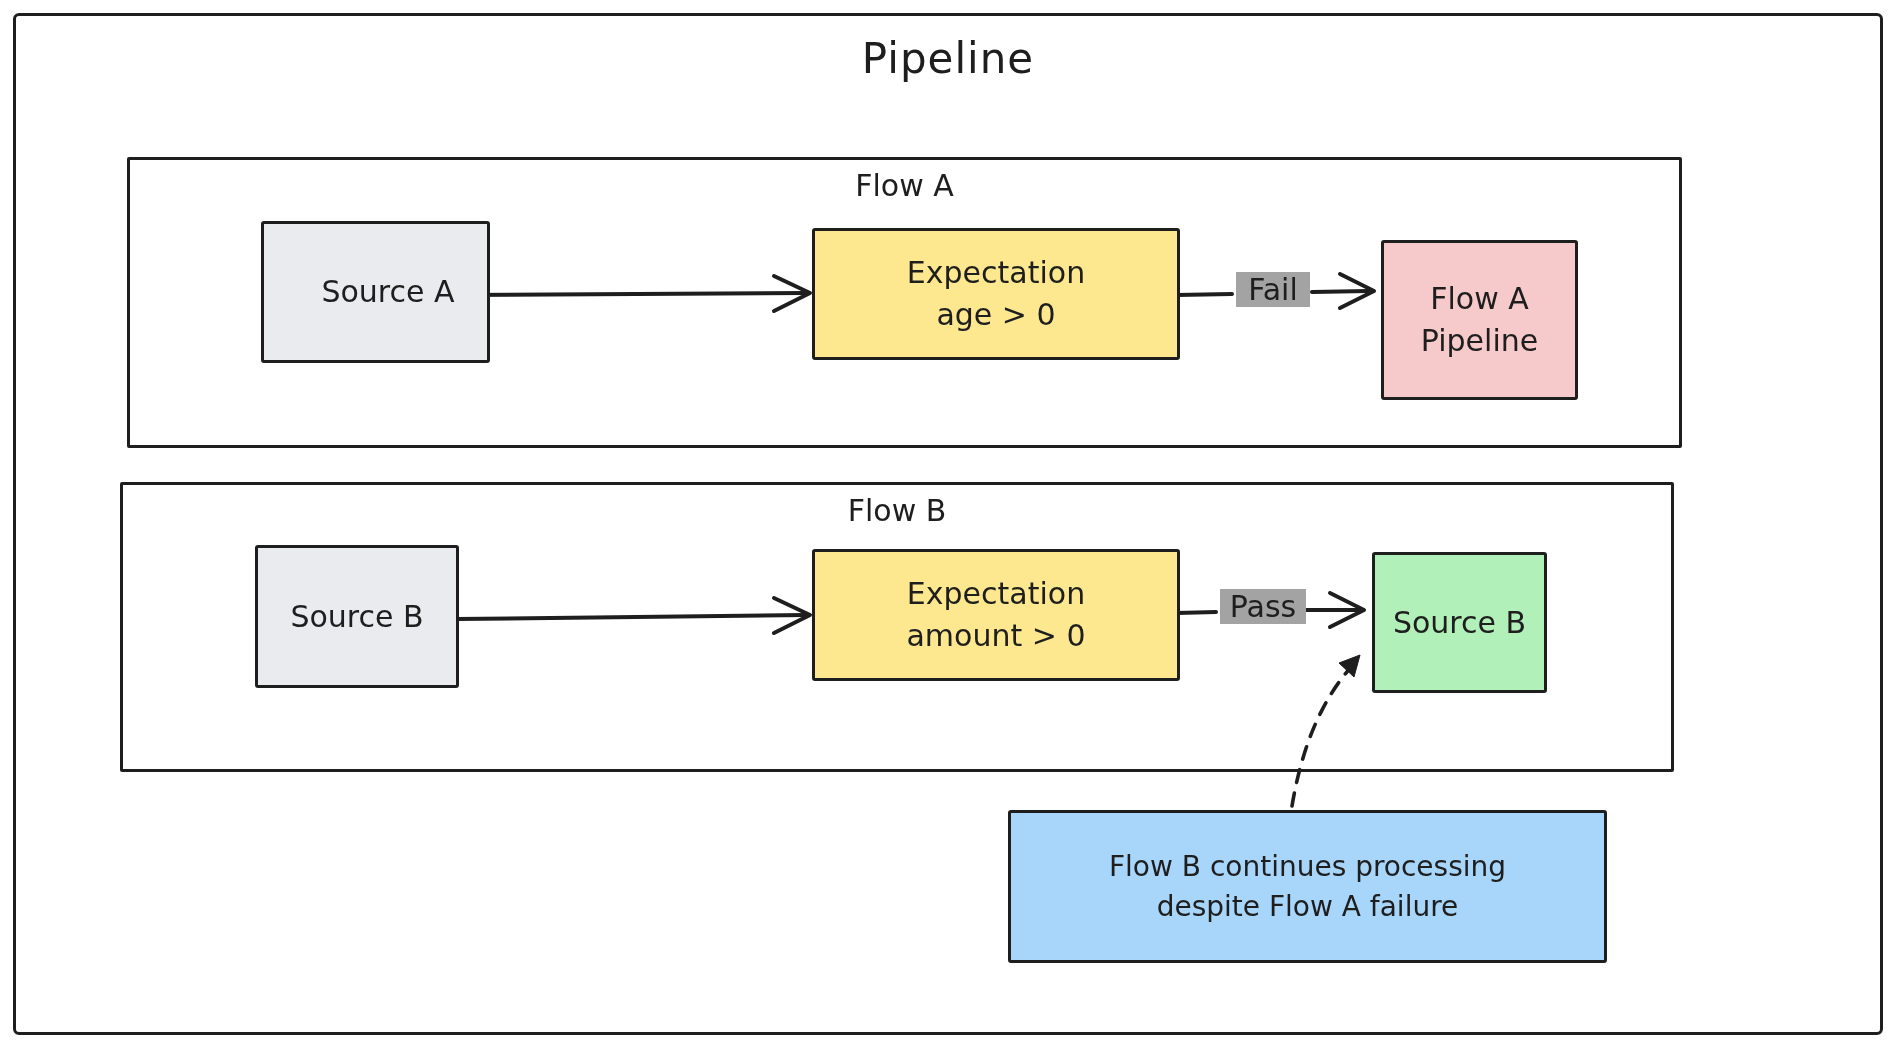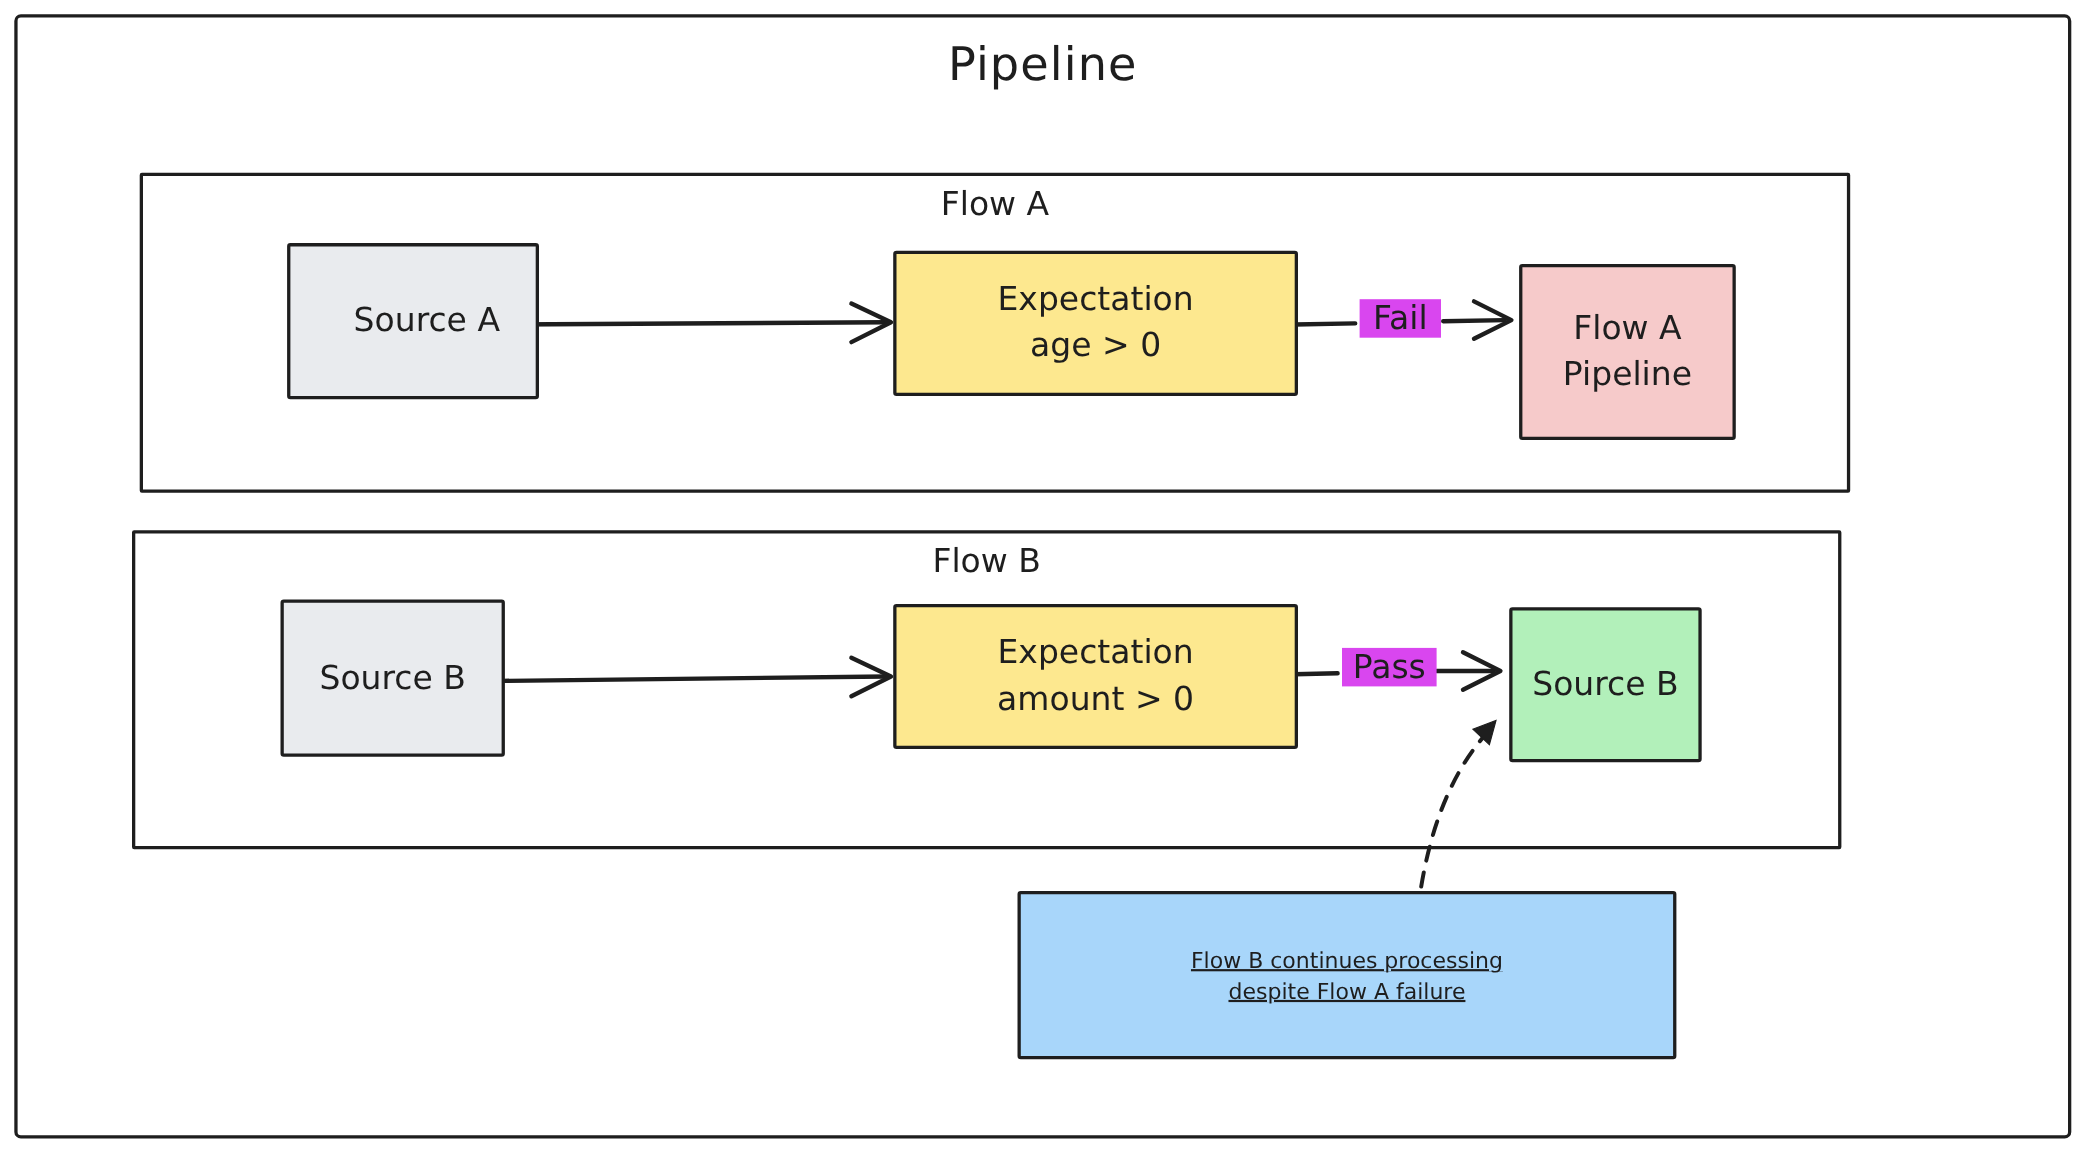--- a/index.html
+++ b/index.html
@@ -27,23 +27,23 @@
     position:absolute;border:3px solid #1e1e1e;border-radius:3px;
     display:flex;flex-direction:column;align-items:center;justify-content:center;
     text-align:center;font-size:30px;line-height:1.4;z-index:3;
   }
   .node-source-a{left:261px;top:221px;width:198px;height:136px;}
   .node-expectation-a{left:812px;top:228px;width:362px;height:126px;}
   .node-stopped{left:1381px;top:240px;width:191px;height:154px;}
   .node-source-b{left:255px;top:545px;width:198px;height:137px;}
   .node-expectation-b{left:812px;top:549px;width:362px;height:126px;}
   .node-table-b{left:1372px;top:552px;width:169px;height:135px;}
-  .node-note{left:925px;top:810px;width:593px;height:147px;font-size:20px;text-decoration:underline;}
+  .node-note{left:1008px;top:810px;width:593px;height:147px;font-size:28px;}
   .edge-label{
-    position:absolute;font-size:30px;text-align:center;z-index:3;background:#d946ef;
+    position:absolute;font-size:30px;text-align:center;z-index:3;background:#a3a3a3;
   }
   .edge-label.fail{left:1236px;top:272px;width:74px;}
   .edge-label.pass{left:1220px;top:589px;width:86px;}
   svg.arrows{
     position:absolute;left:0;top:0;width:1896px;height:1048px;z-index:2;
     pointer-events:none;
   }
   svg.arrows *{stroke:#1e1e1e;}
   .stroke-line{fill:none;stroke-width:4;stroke-linecap:round;stroke-linejoin:round;}
   .stroke-dash{fill:none;stroke-width:3.6;stroke-linecap:round;stroke-dasharray:13 11;}

